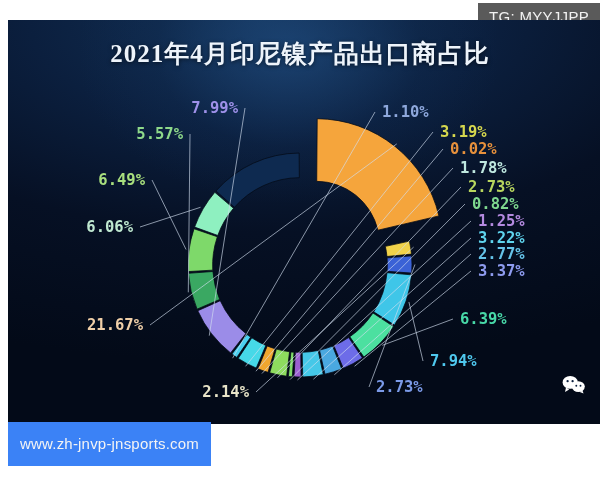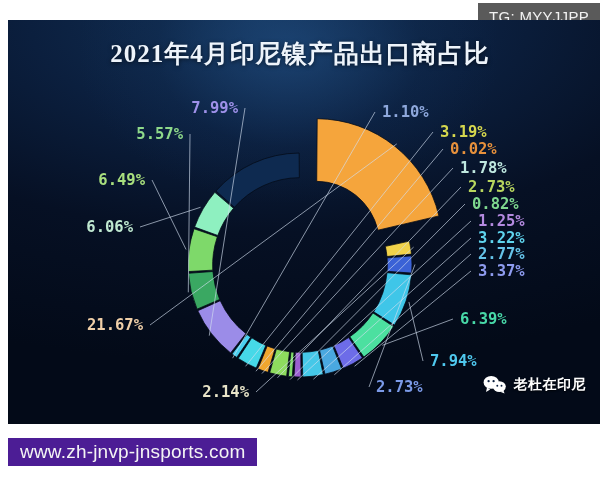--- a/index.html
+++ b/index.html
@@ -43,22 +43,22 @@
     text-shadow:0 1px 4px rgba(0,0,0,.6);
     white-space:nowrap;
   }
 
   .donut-wrap{position:absolute;left:0;top:0;width:584px;height:404px;font-weight:bold;}
   .donut-wrap svg{display:block;}
 
   
   .footer-url{
     position:absolute;left:8px;bottom:14px;
-    background:#4c1d95;color:#f4f4f4;
-    font-size:19px;line-height:28px;padding:0 12px;
+    background:#3b82f6;color:#f4f4f4;
+    font-size:15px;line-height:28px;padding:8px 12px;
     white-space:nowrap;letter-spacing:.2px;
   }
 
   
   .wechat-brand{
     position:absolute;right:18px;bottom:30px;
     display:flex;align-items:center;gap:7px;
   }
   .wechat-brand .label{
     color:#ffffff;font-size:14px;font-weight:bold;letter-spacing:.5px;
@@ -145,19 +145,18 @@
       <svg width="24" height="19" viewBox="0 0 24 19">
         <ellipse cx="8.2" cy="7.4" rx="7.6" ry="6.4" fill="#ffffff"></ellipse>
         <path d="M4 12.6 L3 17 L7.2 14.4 Z" fill="#ffffff"></path>
         <circle cx="5.6" cy="6.2" r="1.15" fill="#0b1f3e"></circle>
         <circle cx="10.6" cy="6.2" r="1.15" fill="#0b1f3e"></circle>
         <ellipse cx="16.4" cy="11.6" rx="6.4" ry="5.4" fill="#ffffff"></ellipse>
         <path d="M20.4 15.4 L21.6 18.6 L17.8 16.9 Z" fill="#ffffff"></path>
         <circle cx="14.3" cy="10.7" r="0.95" fill="#0b1f3e"></circle>
         <circle cx="18.5" cy="10.7" r="0.95" fill="#0b1f3e"></circle>
       </svg>
-      <span class="label">老杜在印尼</span>
     </div>
   </div>
 
   <div class="footer-url">www.zh-jnvp-jnsports.com</div>
 
 </div>
 
 </body></html>

